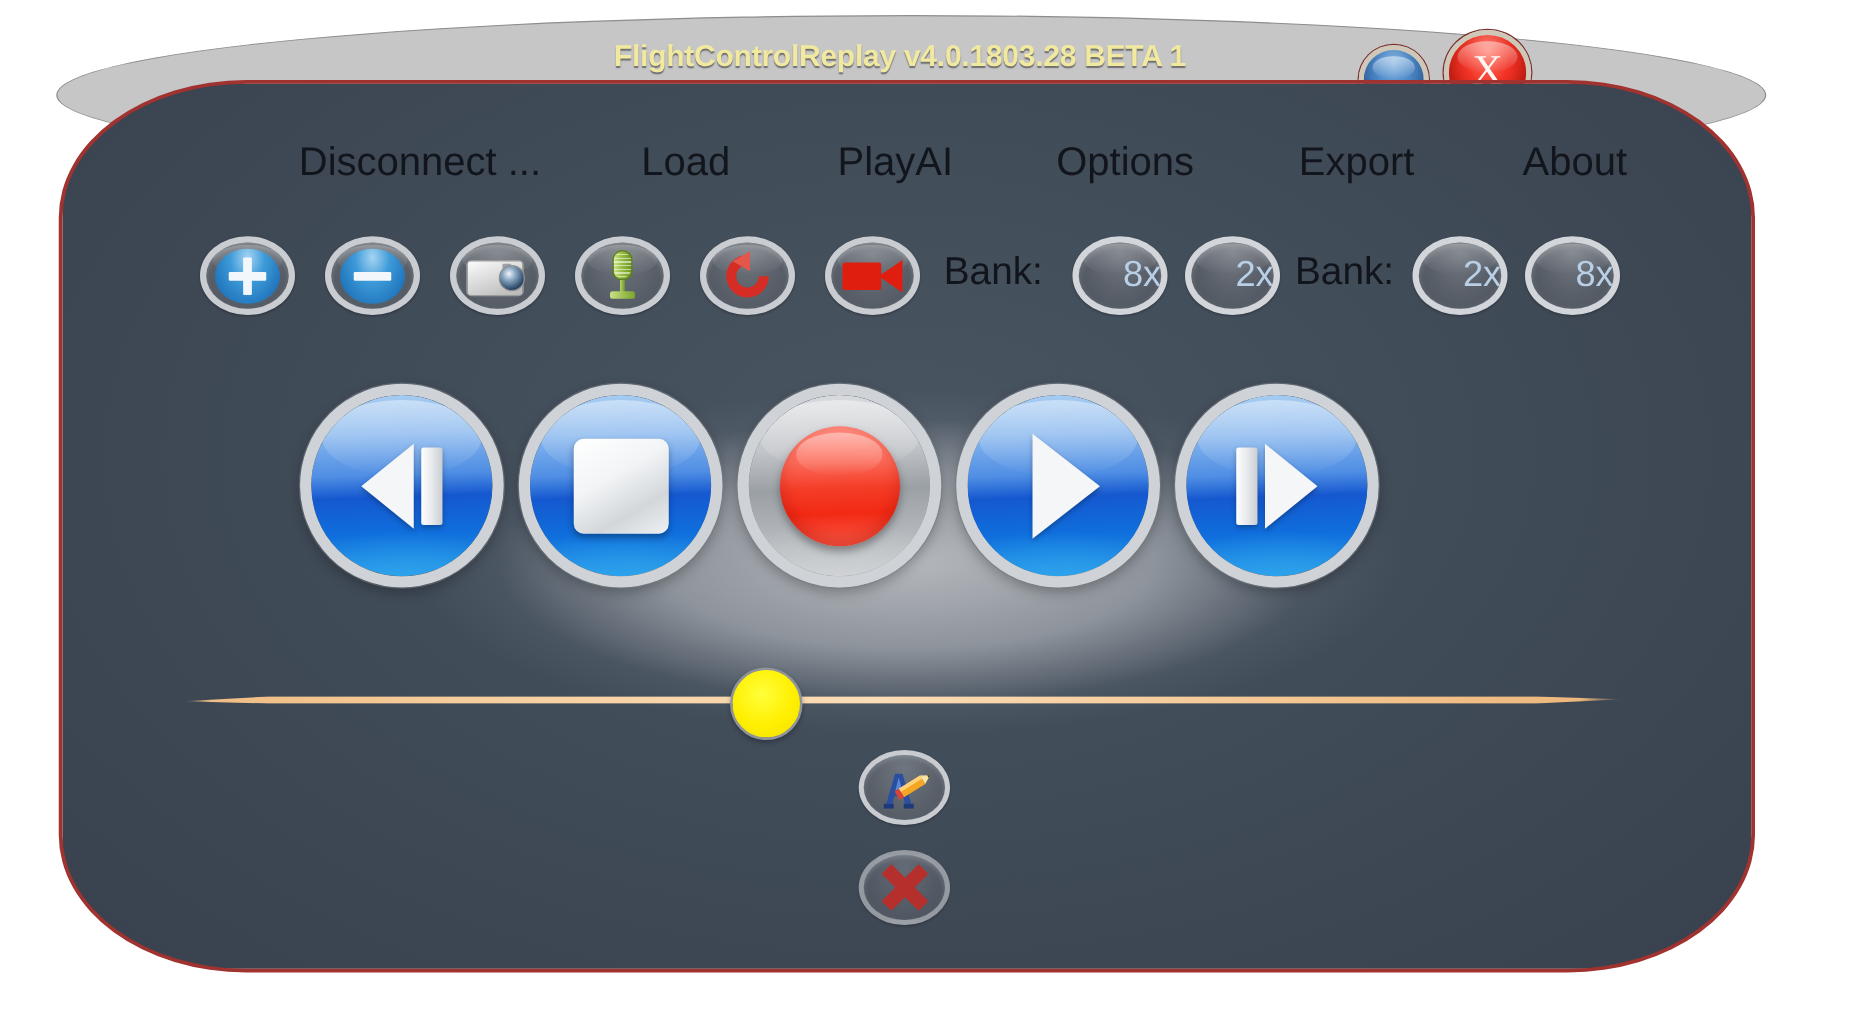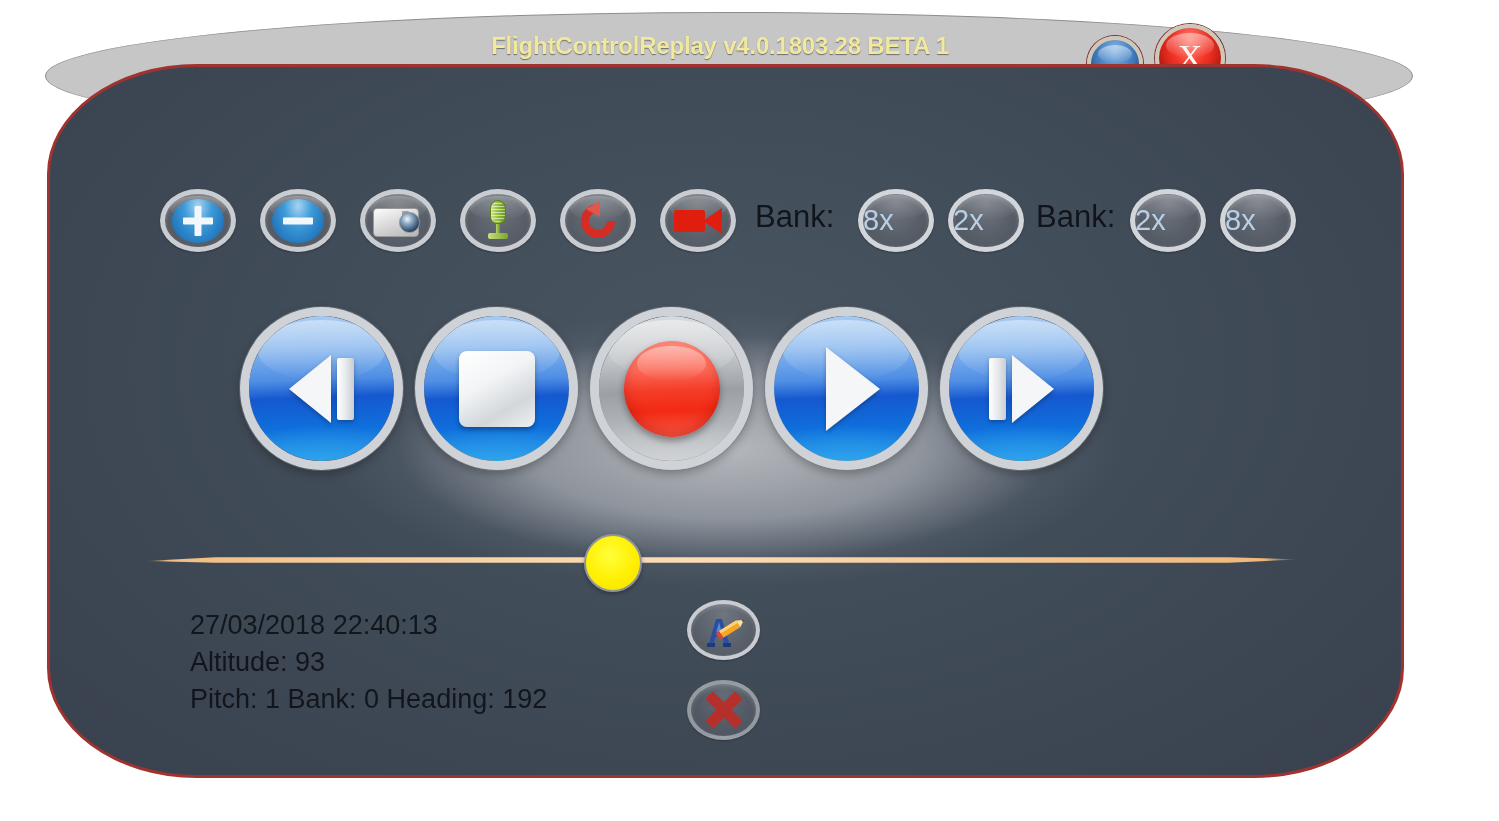--- a/index.html
+++ b/index.html
@@ -294,21 +294,21 @@
     top: 0;
     width: 76px;
     height: 63px;
     border-radius: 50%;
     box-sizing: border-box;
     border: 5px solid #d2d5d9;
     background: radial-gradient(ellipse at 50% 16%, #72777f 0%, #5a606a 52%, #4b515b 100%);
     box-shadow: inset 0 2px 5px rgba(255,255,255,.2), 0 1px 2px rgba(0,0,0,.28);
     display: flex;
     align-items: center;
-    justify-content: flex-start;
+    justify-content: flex-end;
     font-size: 29px;
     color: #b8cfe6;
     cursor: pointer;
     overflow: hidden;
   }
   .speed-btn .inner-gloss {
     position: absolute;
     left: 6%; top: 2%;
     width: 88%; height: 48%;
     border-radius: 50%;
@@ -523,20 +523,28 @@
     <div class="gloss"></div>
     <div class="glyph"></div>
   </div>
   <div class="winbtn winbtn-close">
     <div class="gloss"></div>
     <div class="glyph">X</div>
   </div>
 
   <div class="window-body">
 
+    <div class="menu-row" id="menu-row">
+        <div class="menu-item" style="left: 189px;">Disconnect ...</div>
+        <div class="menu-item" style="left: 463px;">Load</div>
+        <div class="menu-item" style="left: 620px;">PlayAI</div>
+        <div class="menu-item" style="left: 795px;">Options</div>
+        <div class="menu-item" style="left: 989px;">Export</div>
+        <div class="menu-item" style="left: 1168px;">About</div>
+      </div>
 
     <div class="toolbar-row">
 
       <div class="tool-btn" style="left:110px">
         <div class="inner-gloss"></div>
         <div class="tool-ico">
           <div class="orb-blue">
               <div class="bar-h"></div>
               <div class="bar-v"></div>
             </div>
@@ -659,25 +667,20 @@
           </div>
         </div>
       </div>
     </div>
 
     <div class="slider-wrap">
       <div class="slider-track"></div>
       <div class="slider-thumb" id="slider-thumb" style="left: 438px;"></div>
     </div>
 
-    <div class="status-block">
-      <span class="status-line">27/03/2018 22:40:13</span>
-      <span class="status-line">Altitude: 93</span>
-      <span class="status-line">Pitch: 1 Bank: 0 Heading: 192</span>
-    </div>
 
     <div class="act-btn act-btn-rename">
       <svg class="ico-rename" viewBox="0 0 42 34">
         <path d="M6 30 L13 6 L19 6 L26 30 L21 30 L19.6 24 L12.4 24 L11 30 Z" fill="#2b4fa0"></path>
         <path d="M13.4 19 L16 9 L18.6 19 Z" fill="#5e86d6"></path>
         <rect x="4" y="30" width="8" height="4" fill="#1d3a7a"></rect>
         <rect x="20" y="30" width="8" height="4" fill="#1d3a7a"></rect>
         <g transform="rotate(-32 30 14)">
           <rect x="16" y="10" width="20" height="8" fill="#f5a623"></rect>
           <rect x="16" y="10" width="20" height="3" fill="#ffd27a"></rect>

